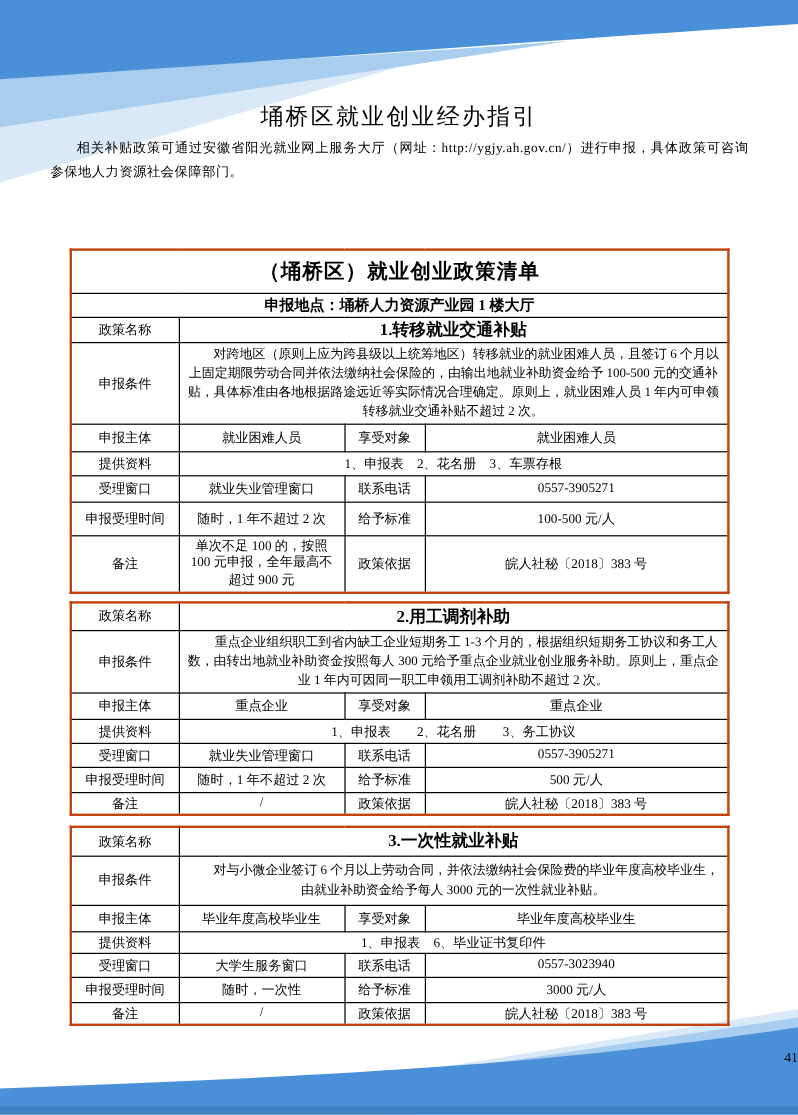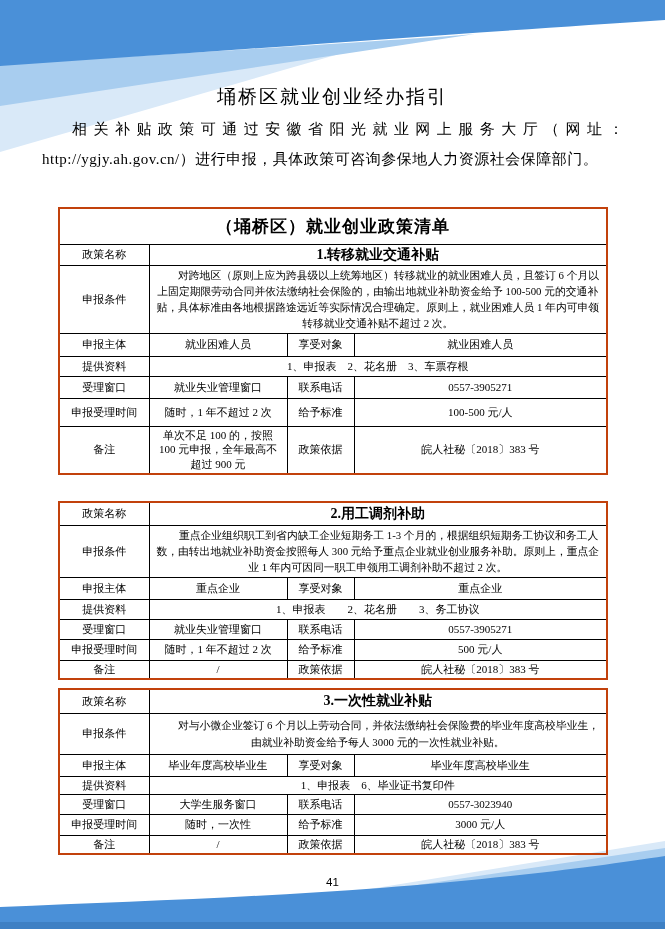--- a/index.html
+++ b/index.html
@@ -17,21 +17,21 @@
   .deco.bottom{bottom:0;}
 
   .page-title{
     position:absolute;top:84px;left:0;width:100%;
     text-align:center;
     font-size:19px;font-weight:normal;
     letter-spacing:2px;
   }
   .intro{
     position:absolute;top:114px;left:42px;width:582px;
-    font-size:15px;line-height:30px;
+    font-size:11px;line-height:20px;
     text-indent:2em;
     text-align:justify;
     letter-spacing:0.5px;
   }
 
   table.policy{
     position:absolute;left:58px;
     width:550px;
     border-collapse:collapse;
     table-layout:fixed;
@@ -68,22 +68,22 @@
   #t1{top:207px;}
   #t2{top:501px;}
   #t3{top:688px;}
   .h36{height:36px;} .h28{height:28px;} .h24{height:24px;} .h23{height:23px;}
   .h22{height:22px;} .h21{height:21px;} .h20{height:20px;} .h19{height:19px;}
   .h18{height:18px;} .h41{height:41px;} .h44{height:44px;} .h52{height:52px;}
   .h68{height:68px;}
 
   .page-number{
     position:absolute;top:876px;left:0;width:100%;
-    text-align:center;font-size:11.5px;
-    font-family:Liberation Sans, sans-serif;
+    text-align:right;font-size:11.5px;
+    font-family:Liberation Serif, serif;
   }
 </style>
 </head>
 <body>
 
 <div class="page">
 
   <svg class="deco top" width="665" height="160" viewBox="0 0 665 160" aria-hidden="true">
     <path d="M0,100 L360,48 L0,152 Z" fill="#d9e9f8"></path>
     <path d="M0,64 C240,50 400,40 475,34 L0,106 Z" fill="#a8cdef"></path>
@@ -106,20 +106,23 @@
         <col style="width:90px">
         <col style="width:138px">
         <col style="width:67px">
         <col>
       </colgroup>
     <tbody>
         <tr class="h36">
           <td colspan="4" class="big-head">（埇桥区）就业创业政策清单</td>
         </tr>
     <tr class="h20">
+          <td colspan="4" class="loc-head">申报地点：埇桥人力资源产业园 1 楼大厅</td>
+        </tr>
+    <tr class="h20">
       <td class="label">政策名称</td>
       <td colspan="3" class="policy-name">1.转移就业交通补贴</td>
     </tr>
     <tr class="h68">
       <td class="label">申报条件</td>
       <td colspan="3" class="cond">
             <span class="cond-inner">对跨地区（原则上应为跨县级以上统筹地区）转移就业的就业困难人员，且签订 6 个月以上固定期限劳动合同并依法缴纳社会保险的，由输出地就业补助资金给予 100-500 元的交通补贴，具体标准由各地根据路途远近等实际情况合理确定。原则上，就业困难人员 1 年内可申领转移就业交通补贴不超过 2 次。</span>
           </td>
     </tr>
     <tr class="h23">

